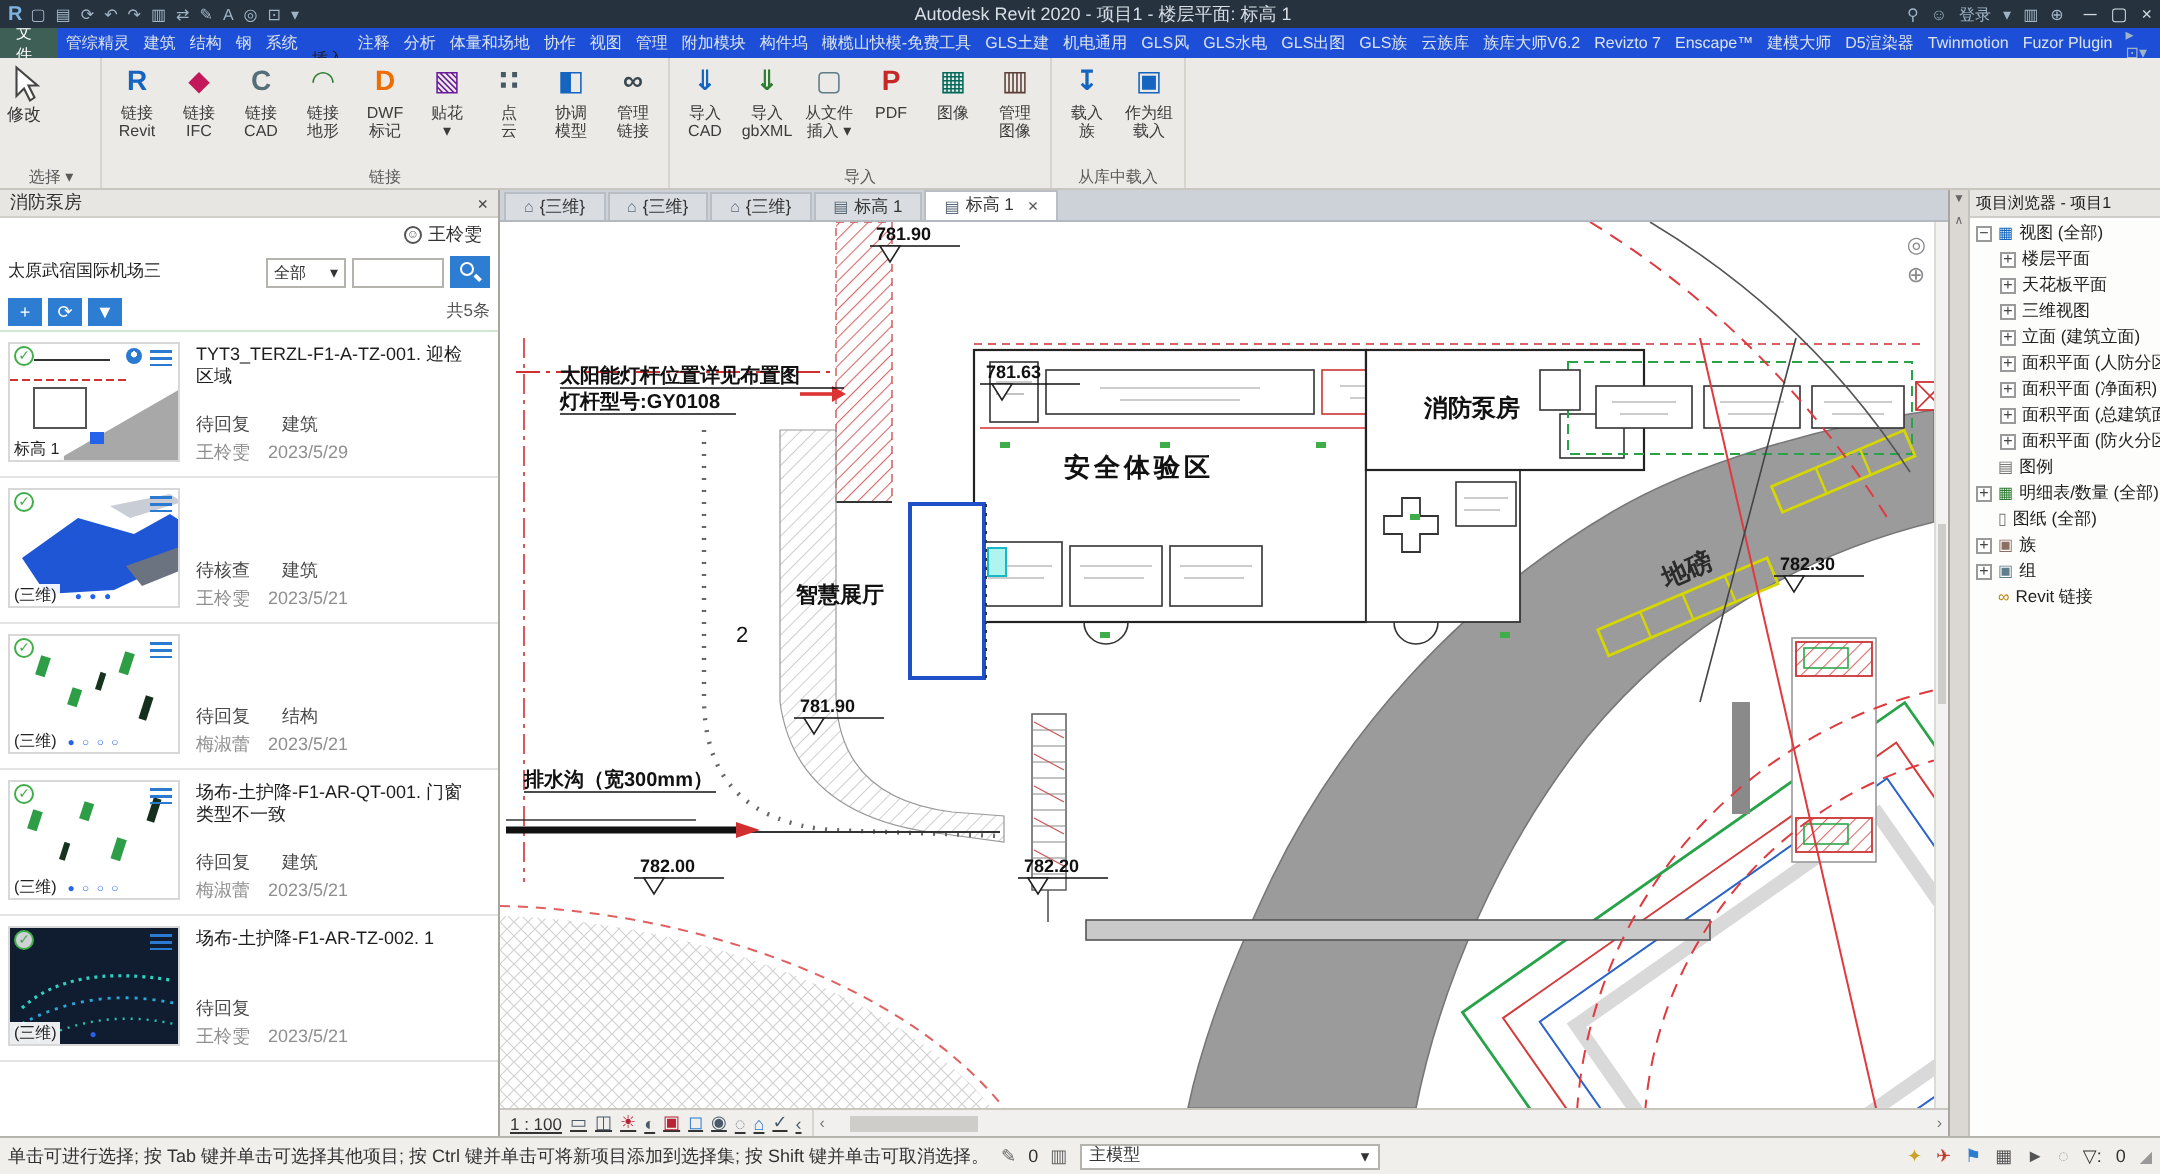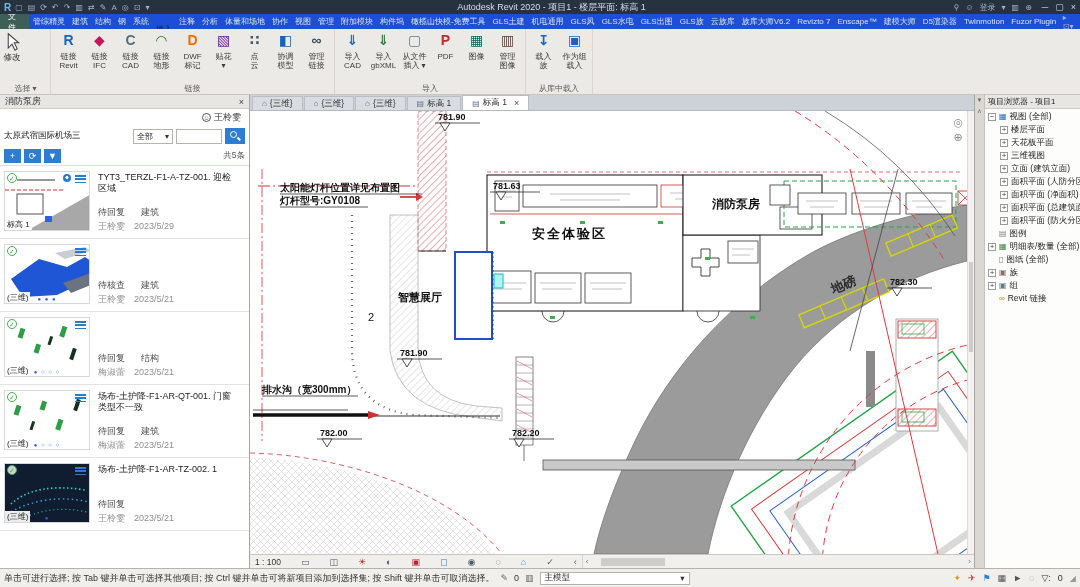--- a/index.html
+++ b/index.html
@@ -93,21 +93,21 @@
   .vtab.active { background:#fff; margin-top:0; }
   .vicon { font-size:8px; color:#5a6a7a; }
   .vclose { color:#555; margin-left:4px; font-size:9px; }
   .canvas { position:relative; flex:1; background:#fff; overflow:hidden; }
   .canvas svg.draw { position:absolute; left:0; top:0; width:calc(100% - 7px); height:100%; }
   .navbar { position:absolute; right:11px; top:5px; display:flex; flex-direction:column; gap:2px;
     font-size:11px; color:#8a8a8a; }
   .vscroll { position:absolute; right:0; top:0; bottom:0; width:7px; background:#f3f2f0; border-left:1px solid #dddbd7; }
   .vthumb { position:absolute; left:1px; right:1px; top:34%; height:90px; background:#cfcdc9; }
   .canvasbottom { height:14px; display:flex; background:#f0efec; border-top:1px solid #c9c6c0; }
-  .viewbar { display:flex; align-items:center; gap:20px; font-size:8.5px; color:#333; padding:0 5px; }
+  .viewbar { display:flex; align-items:center; gap:4px; font-size:8.5px; color:#333; padding:0 5px;text-decoration:underline; }
   .vbico { font-size:9px; color:#4a5a6a; }
   .vbico.red { color:#b23; } .vbico.blue { color:#2d7dd2; }
   .hscroll { flex:1; display:flex; align-items:center; background:#f1f0ee; border-left:1px solid #d8d5d0;
     font-size:8px; color:#777; }
   .hthumb { width:64px; height:8px; background:#cfcdc9; margin-left:10px; }
   .harrow { padding:0 3px; }
 
   
   .rightpanel { width:106px; background:#f4f3f1; border-left:1px solid #a9a6a1; display:flex; }
   .rp-strip { width:10px; background:#dbd8d4; border-right:1px solid #c5c2bd; display:flex;

